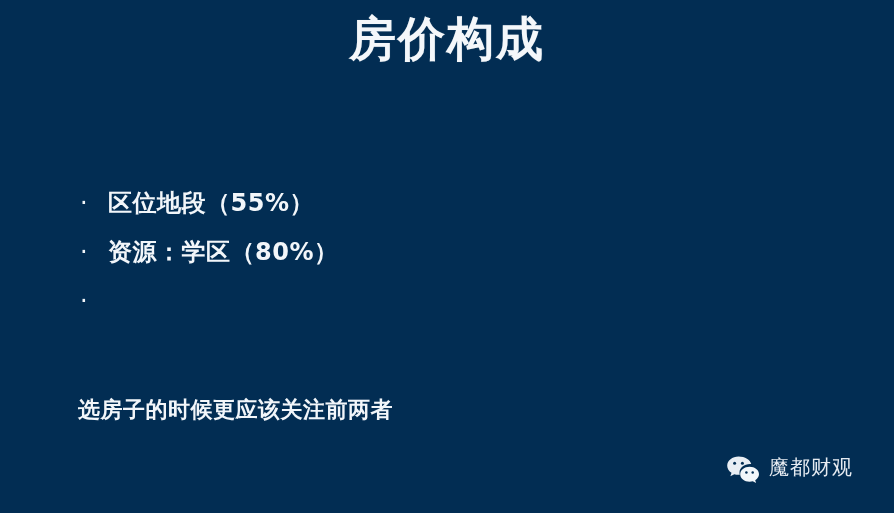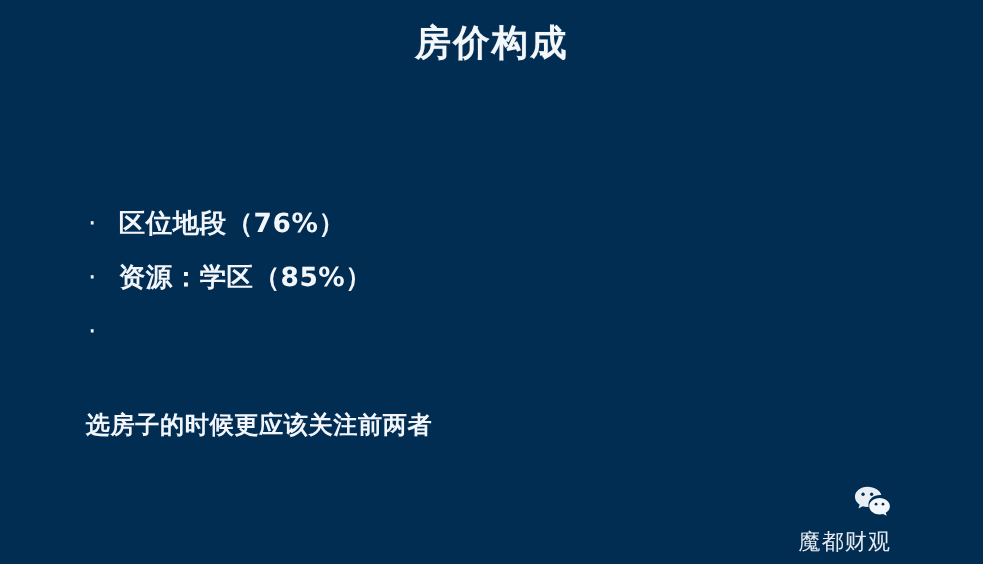--- a/index.html
+++ b/index.html
@@ -18,21 +18,21 @@
     overflow: hidden;
     box-sizing: border-box;
   }
   #slide-title {
     position: absolute;
     top: 8px;
     left: 0;
     width: 894px;
     text-align: center;
     color: #f4f7fa;
-    font-size: 33px;
+    font-size: 47px;
     font-weight: bold;
     letter-spacing: 2px;
     line-height: 62px;
     text-shadow: 0 0 1px rgba(255,255,255,0.35);
   }
   #bullet-list {
     position: absolute;
     top: 186px;
     left: 76px;
     width: 790px;
@@ -55,40 +55,39 @@
   .bullet-text {
     color: #f2f6fa;
     font-size: 24px;
     font-weight: bold;
     line-height: 34px;
     letter-spacing: 0.5px;
     white-space: nowrap;
   }
   #conclusion-block {
     position: absolute;
-    top: 363px;
+    top: 385px;
     left: 78px;
     width: 700px;
   }
   .conclusion-line {
     color: #f2f6fa;
     font-size: 22px;
     font-weight: bold;
     line-height: 49px;
     letter-spacing: 0.5px;
     white-space: nowrap;
   }
   #watermark {
     position: absolute;
     left: 726px;
-    top: 441px;
+    top: 455px;
     display: flex;
-    align-items: flex-end;
+    align-items: flex-start;
     gap: 9px;
-    flex-direction: column;
   }
   .wechat-icon {
     width: 34px;
     height: 30px;
     display: block;
   }
   #watermark-label {
     color: #e6ebf1;
     font-size: 20px;
     font-weight: normal;
@@ -101,26 +100,26 @@
 <body>
 
 <div id="slide">
 
   <div id="slide-title">房价构成</div>
 
   <div id="bullet-list">
 
     <div class="bullet-row">
       <span class="bullet-marker">·</span>
-      <span class="bullet-text">区位地段（76%）</span>
+      <span class="bullet-text">区位地段（55%）</span>
     </div>
 
     <div class="bullet-row">
       <span class="bullet-marker">·</span>
-      <span class="bullet-text">资源：学区（85%）</span>
+      <span class="bullet-text">资源：学区（80%）</span>
     </div>
 
     <div class="bullet-row">
       <span class="bullet-marker">·</span>
     </div>
 
   </div>
 
   <div id="conclusion-block">
     <div class="conclusion-line">选房子的时候更应该关注前两者</div>

